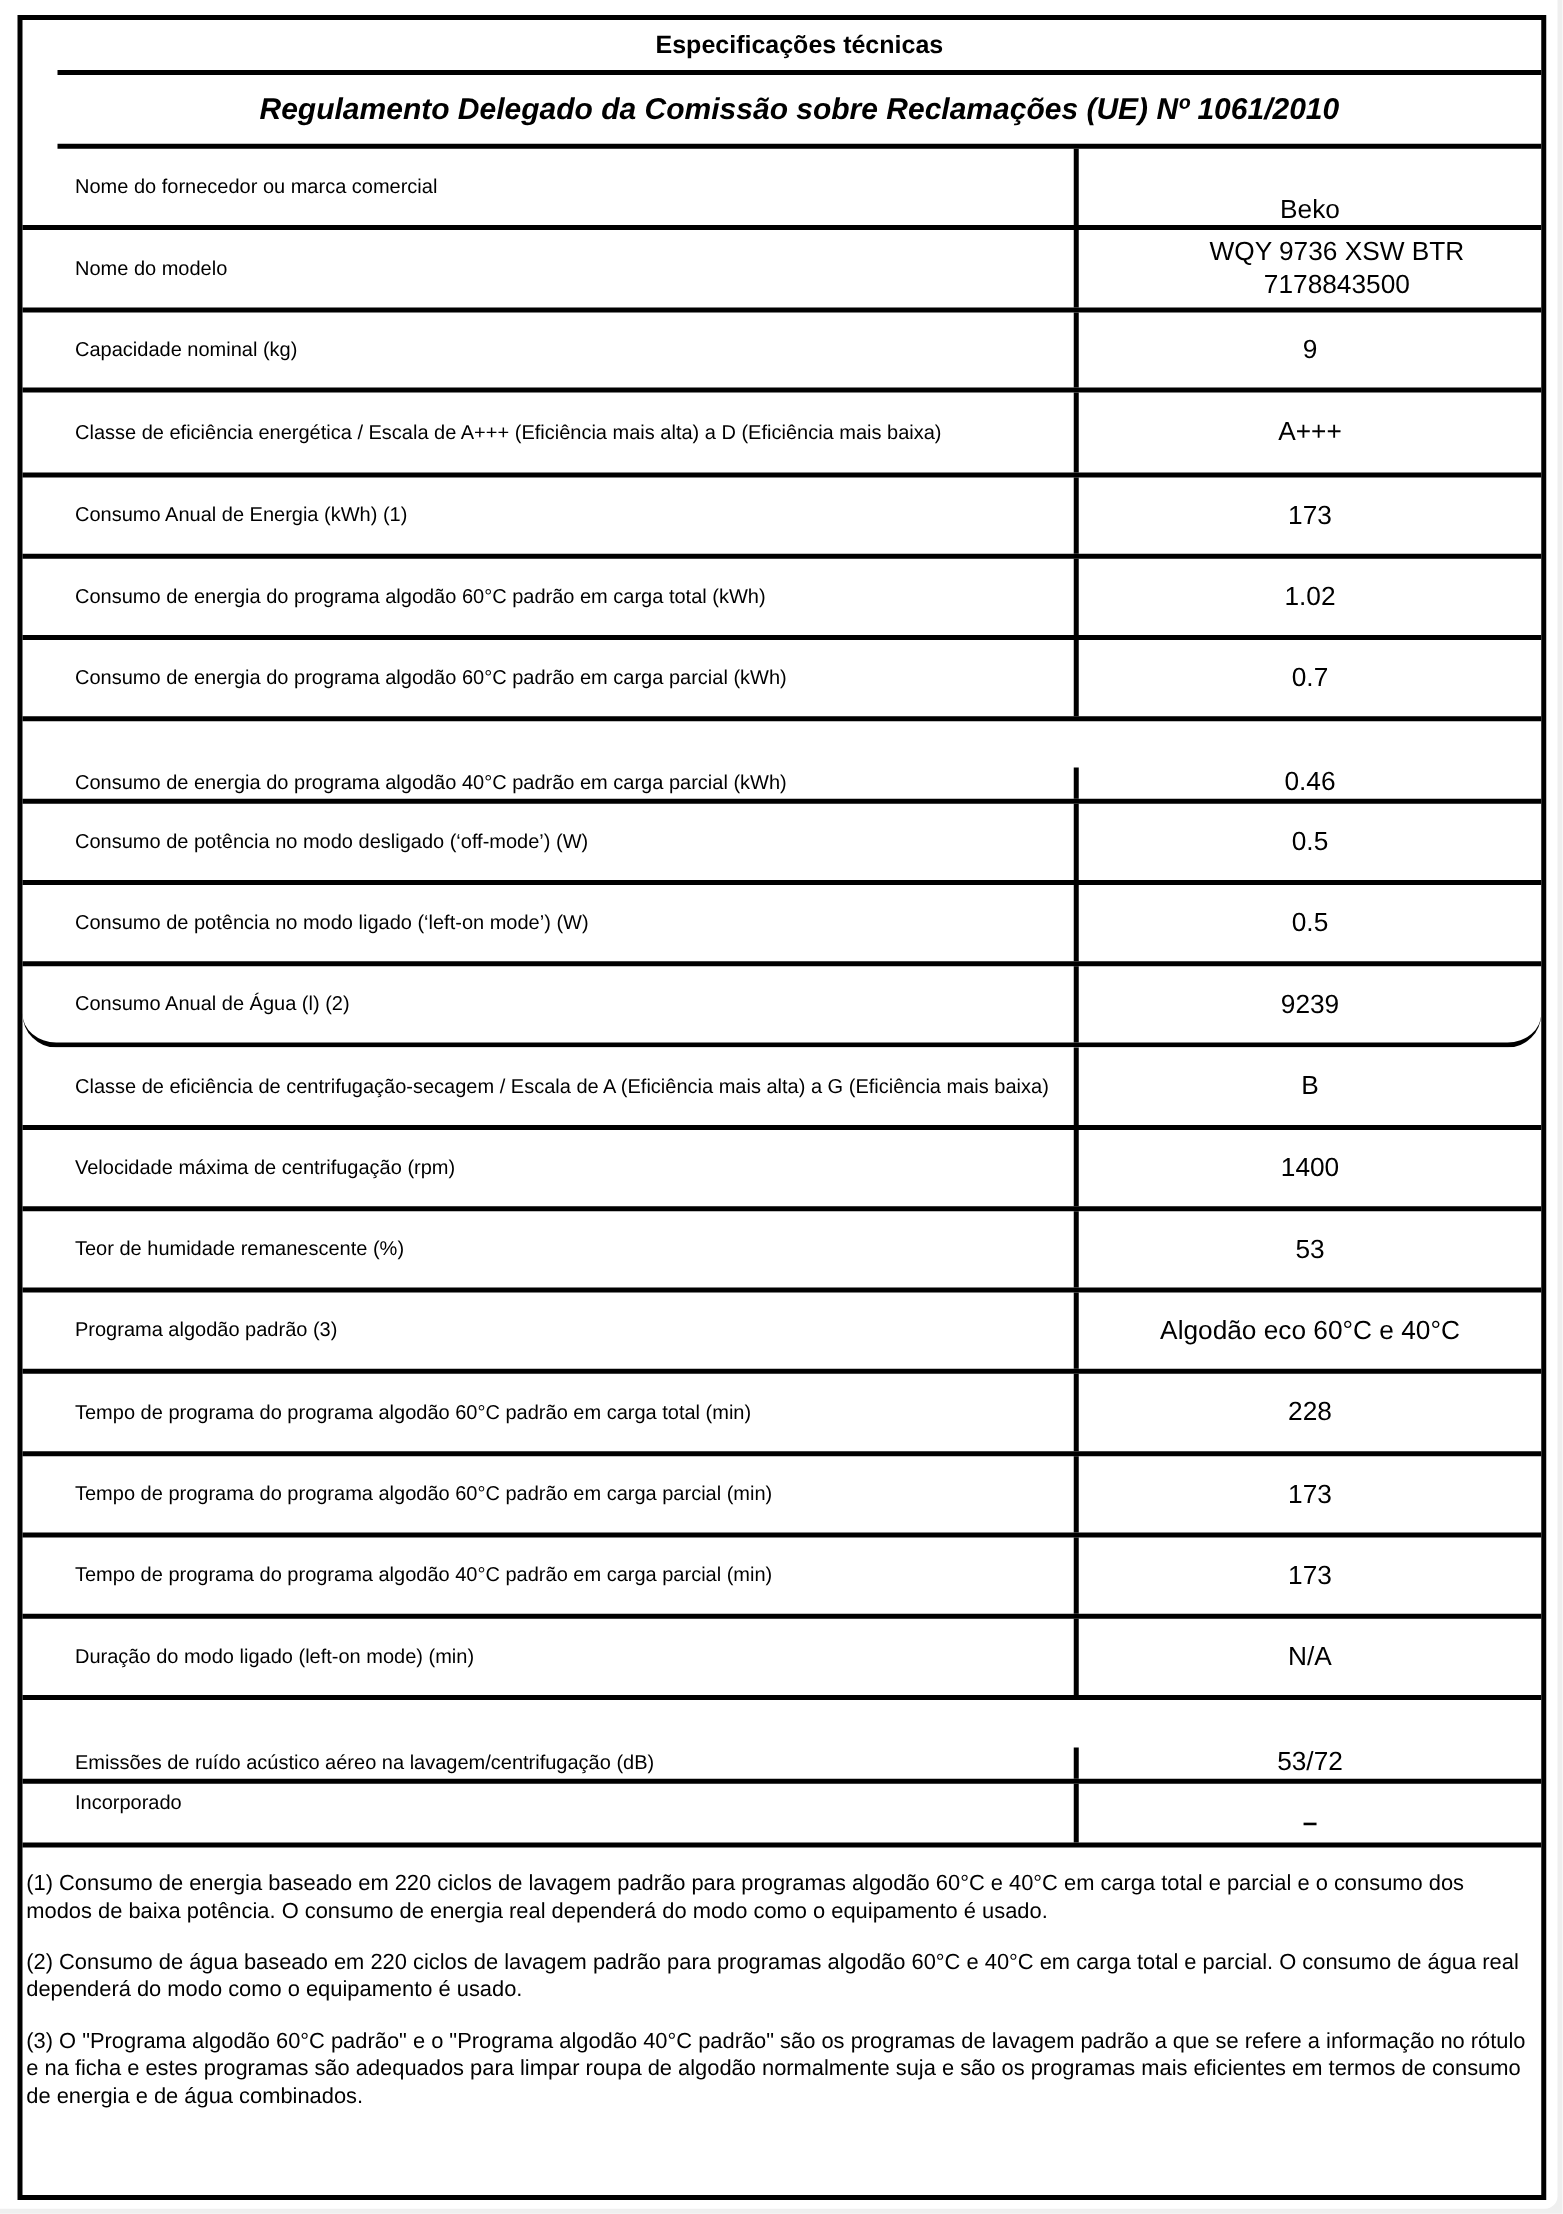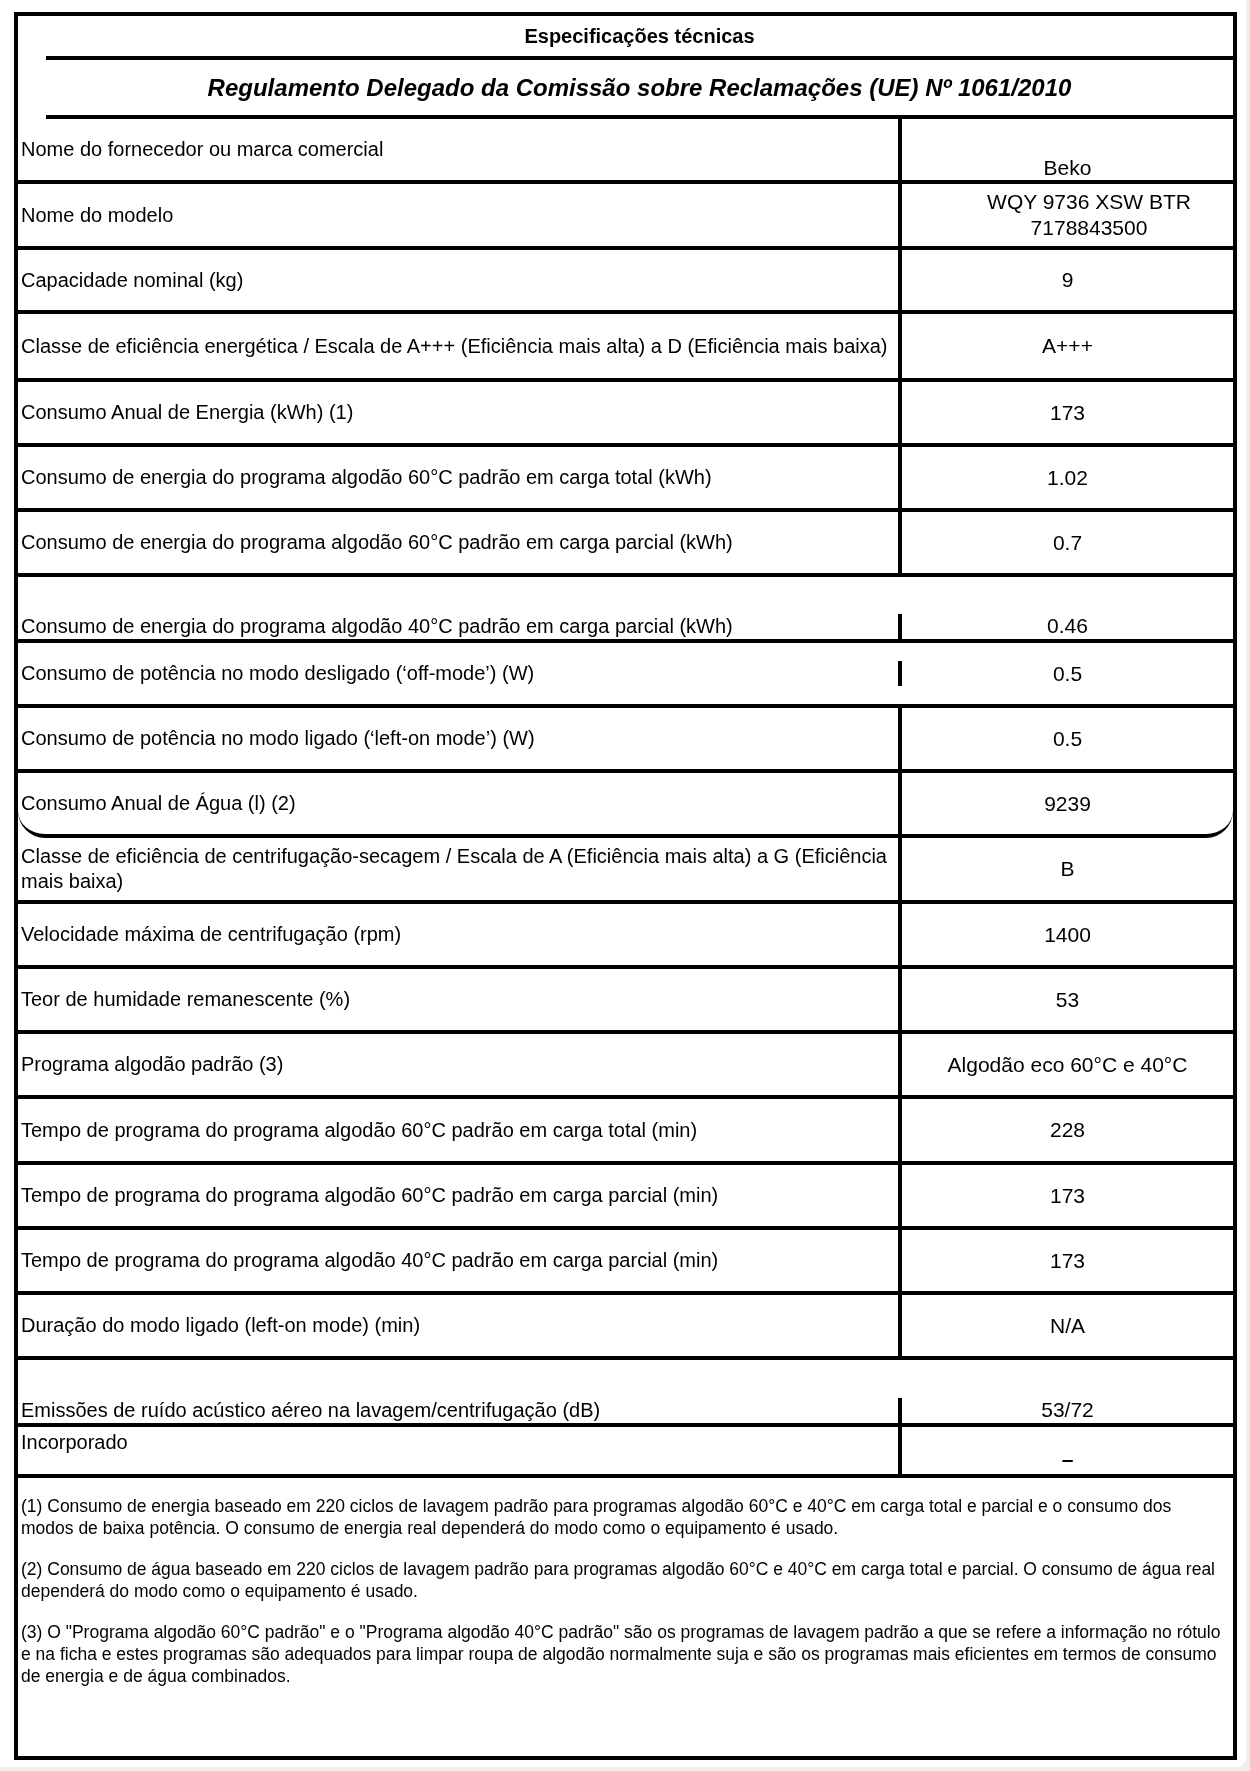--- a/index.html
+++ b/index.html
@@ -27,24 +27,24 @@
     .row {
       position: absolute; left: 0; right: 0;
       box-sizing: border-box;
       border-bottom: 4px solid #000;
     }
     .row.full { display: flex; align-items: center; justify-content: center; margin-left: 28px; }
     .title { font-size: 20px; font-weight: bold; }
     .subtitle { font-size: 24px; font-weight: bold; font-style: italic; }
     .spec { display: flex; }
     .spec .label {
-      width: 884px; box-sizing: border-box;
+      width: 806px; box-sizing: border-box;
       border-right: 4px solid #000;
       display: flex; align-items: center;
-      padding-left: 3px; font-size: 20px; line-height: 25px;
+      padding-left: 3px; font-size: 16px; line-height: 25px; margin-left: 39px;
     }
     .spec .value {
       flex: 1; display: flex; align-items: center; justify-content: center;
       text-align: center; font-size: 21px; line-height: 26px;
     }
     .spec.top .label { align-items: flex-start; padding-top: 3px; }
     .spec.top .value { align-items: flex-end; padding-bottom: 2px; font-weight: bold; }
     .notes {
       position: absolute; left: 0; right: 0; bottom: 0;
       padding: 17px 8px 0 3px; font-size: 17.5px; line-height: 22px;
@@ -88,21 +88,21 @@
         <div class="value" style="white-space: pre-line;">1.02</div>
       </div>
       <div class="row spec" style="top: 496px; height: 65px;">
         <div class="label">Consumo de energia do programa algodão 60°C padrão em carga parcial (kWh)</div>
         <div class="value" style="white-space: pre-line;">0.7</div>
       </div>
       <div class="row spec" style="top: 561px; height: 66px; align-items: flex-end;">
         <div class="label">Consumo de energia do programa algodão 40°C padrão em carga parcial (kWh)</div>
         <div class="value" style="white-space: pre-line;">0.46</div>
       </div>
-      <div class="row spec" style="top: 627px; height: 65px; align-items: center;">
+      <div class="row spec" style="top: 627px; height: 65px;">
         <div class="label">Consumo de potência no modo desligado (‘off-mode’) (W)</div>
         <div class="value" style="white-space: pre-line;">0.5</div>
       </div>
       <div class="row spec" style="top: 692px; height: 65px;">
         <div class="label">Consumo de potência no modo ligado (‘left-on mode’) (W)</div>
         <div class="value" style="white-space: pre-line;">0.5</div>
       </div>
       <div class="row spec" style="top: 757px; height: 65px; border-radius: 27px;">
         <div class="label">Consumo Anual de Água (l) (2)</div>
         <div class="value" style="white-space: pre-line;">9239</div>

